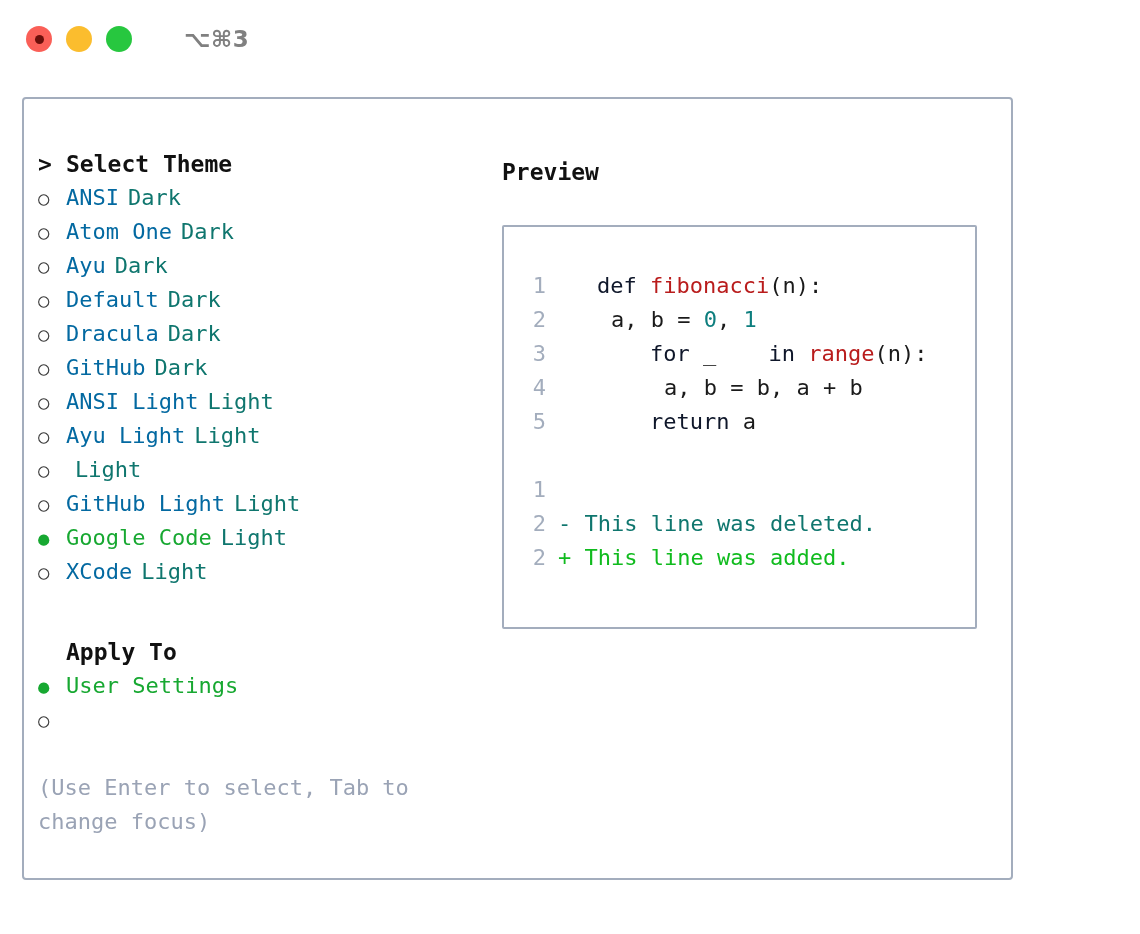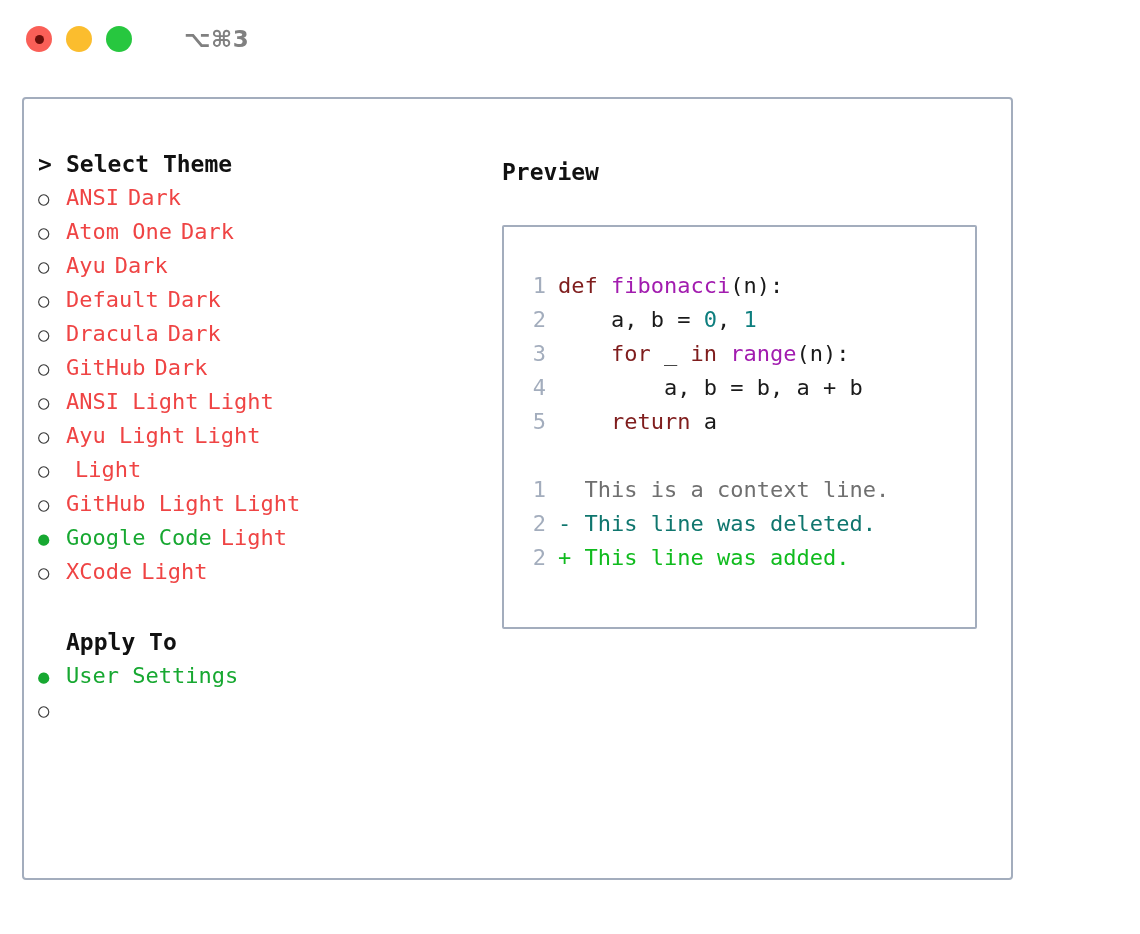--- a/index.html
+++ b/index.html
@@ -122,28 +122,28 @@
   }
   .bullet {
     display: inline-block;
     width: 28px;
     flex: 0 0 28px;
     font-size: 19px;
     color: #3c3c3c;
     line-height: 34px;
   }
   .bullet.selected { color: #17a831; }
-  .opt-name { color: #ef4444; }
+  .opt-name { color: #0369a1; }
   .opt-name.selected { color: #17a831; }
   .opt-kind {
-    color: #ef4444;
+    color: #0f766e;
     margin-left: 9px;
   }
 
-  .apply-block { margin-top: 36px; }
+  .apply-block { margin-top: 46px; }
 
   .hint {
     margin-top: 34px;
     font-size: 22px;
     color: #9aa3b5;
     line-height: 34px;
     width: 410px;
   }
 
   
@@ -182,22 +182,22 @@
     display: inline-block;
     width: 26px;
     flex: 0 0 26px;
     text-align: right;
     color: #a3adbd;
     margin-right: 12px;
   }
   .code-text { white-space: pre; }
 
   
-  .t-kw   { color: #7f1d1d; }
-  .t-fn   { color: #a21caf; margin-top: 46px; }
+  .t-kw   { color: #0f172a; margin-left: 39px; }
+  .t-fn   { color: #b91c1c; margin-top: 46px; }
   .t-num  { color: #0d7e7e; }
   .t-plain{ color: #1a1a1a; }
 
   .diff-gap { height: 34px; }
   .diff-ctx { color: #6f6f6f; }
   .diff-del { color: #0f766e; }
   .diff-add { color: #10bb1e; }
 </style>
 </head>
 <body>
@@ -242,36 +242,37 @@
           <div class="section-title no-caret">
             <span class="caret">&gt;</span>
             <span>Apply To</span>
           </div>
           <div id="apply-list">
               <div class="option-row"><span class="bullet selected">●</span><span class="opt-name selected">User Settings</span></div>
               <div class="option-row"><span class="bullet">○</span></div>
             </div>
         </div>
 
+        <div class="hint">(Use Enter to select, Tab to change focus)</div>
       </div>
 
       <div class="right-col">
         <div class="preview-title">Preview</div>
 
         <div class="preview-box">
           <div id="code-block">
               <div class="code-line"><span class="lineno">1</span><span class="code-text"><span class="t-kw">def </span><span class="t-fn">fibonacci</span><span class="t-plain">(n):</span></span></div>
               <div class="code-line"><span class="lineno">2</span><span class="code-text"><span class="t-plain">    a, b = </span><span class="t-num">0</span><span class="t-plain">, </span><span class="t-num">1</span></span></div>
               <div class="code-line"><span class="lineno">3</span><span class="code-text"><span class="t-plain">    </span><span class="t-kw">for</span><span class="t-plain"> _ </span><span class="t-kw">in</span><span class="t-plain"> </span><span class="t-fn">range</span><span class="t-plain">(n):</span></span></div>
               <div class="code-line"><span class="lineno">4</span><span class="code-text"><span class="t-plain">        a, b = b, a + b</span></span></div>
               <div class="code-line"><span class="lineno">5</span><span class="code-text"><span class="t-plain">    </span><span class="t-kw">return</span><span class="t-plain"> a</span></span></div>
             </div>
           <div class="diff-gap"></div>
           <div id="diff-block">
-              <div class="code-line"><span class="lineno">1</span><span class="code-text diff-ctx">  This is a context line.</span></div>
+              <div class="code-line"><span class="lineno">1</span></div>
               <div class="code-line"><span class="lineno">2</span><span class="code-text diff-del">- This line was deleted.</span></div>
               <div class="code-line"><span class="lineno">2</span><span class="code-text diff-add">+ This line was added.</span></div>
             </div>
         </div>
       </div>
 
     </div>
   </div>
 </div>
 

